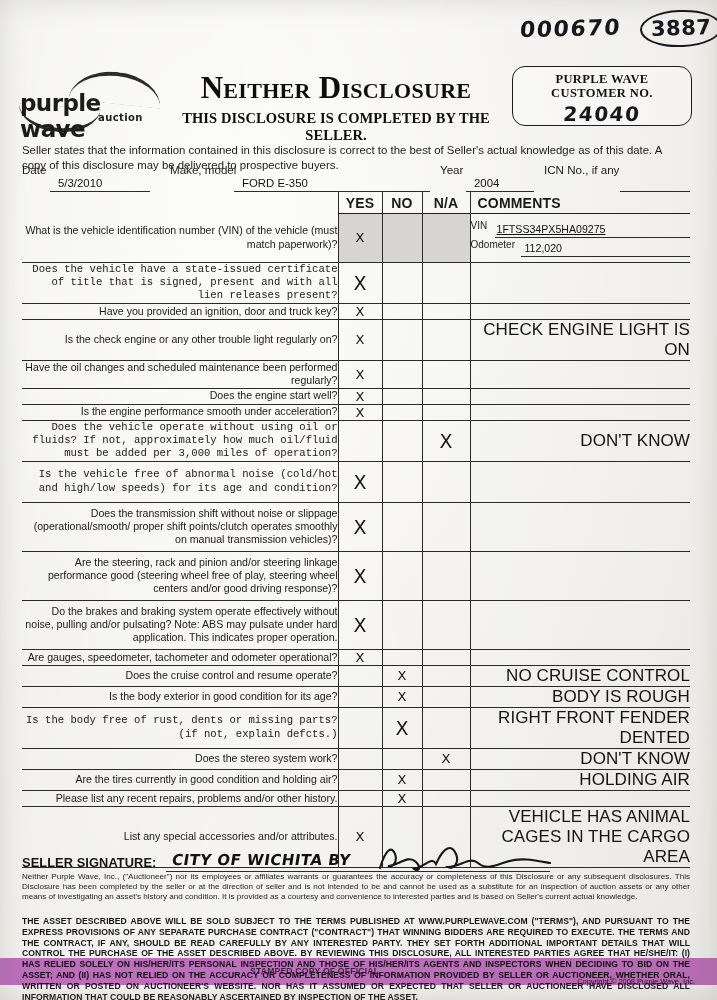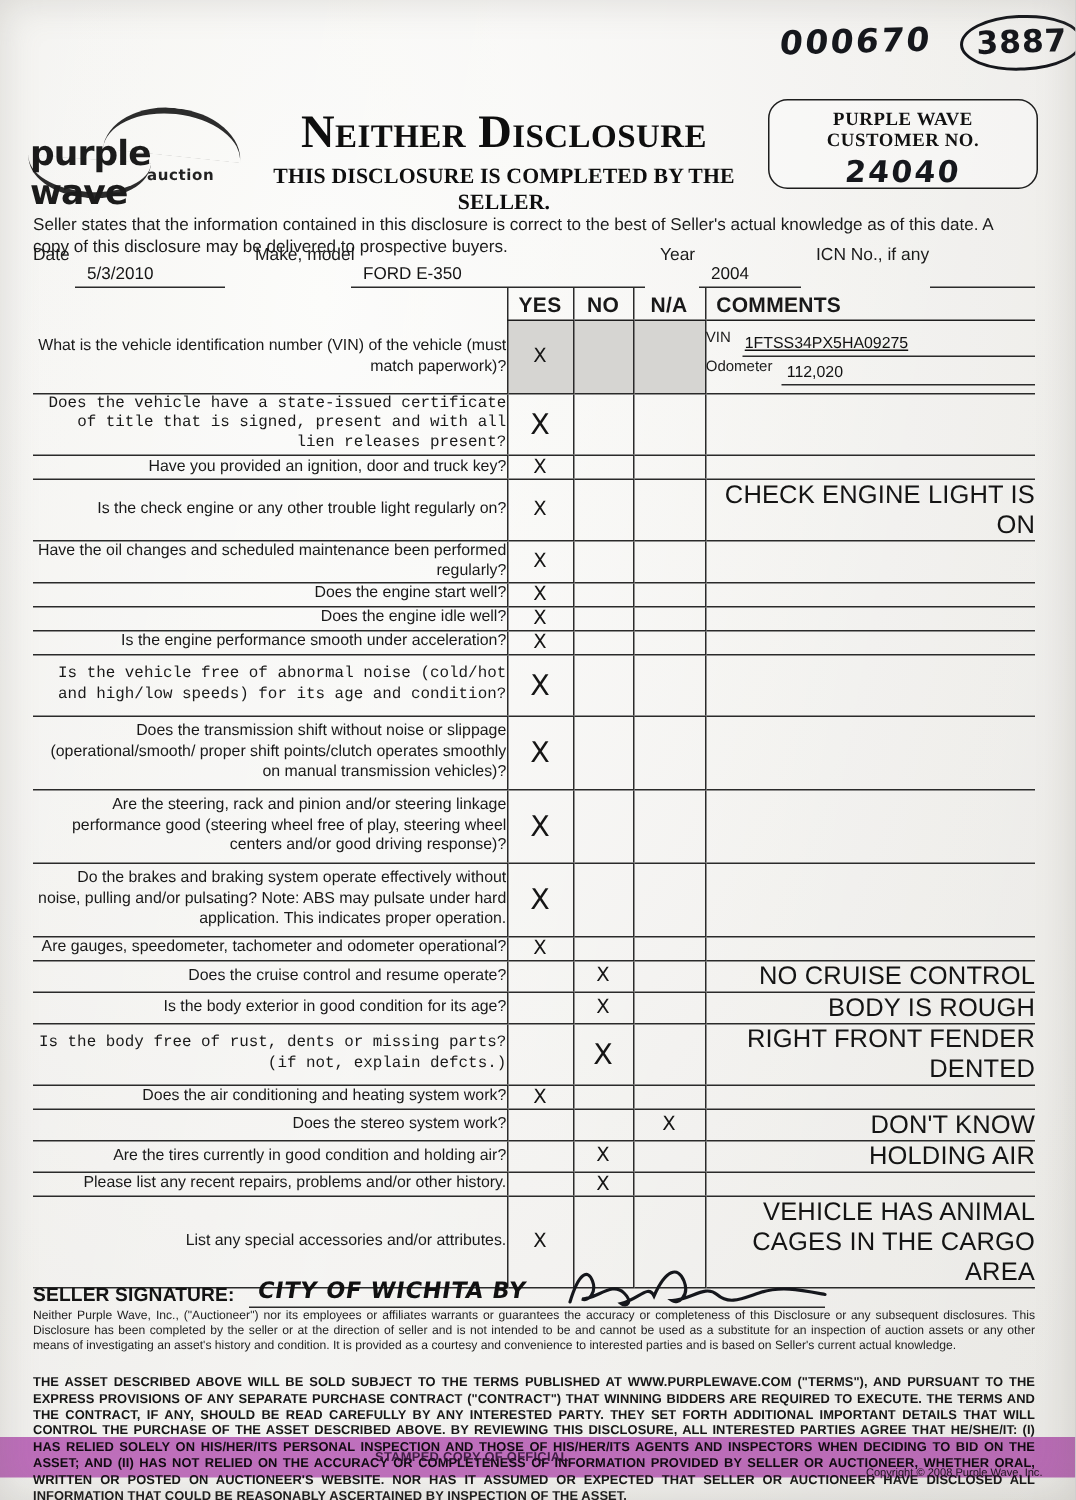--- a/index.html
+++ b/index.html
@@ -494,32 +494,32 @@
           <td class="cmt"></td>
         </tr>
         <tr>
           <td class="q">Does the engine start well?</td>
           <td class="mark mark-sm">X</td>
           <td class="mark mark-sm"></td>
           <td class="mark mark-sm"></td>
           <td class="cmt"></td>
         </tr>
         <tr>
-          <td class="q">Does the engine idle well?</td>
-          <td class="mark mark-sm">X</td>
-          <td class="mark mark-sm"></td>
-          <td class="mark mark-sm"></td>
-          <td class="cmt"></td>
-        </tr>
-        <tr>
           <td class="q">Is the engine performance smooth under acceleration?</td>
           <td class="mark mark-sm">X</td>
           <td class="mark mark-sm"></td>
           <td class="mark mark-sm"></td>
           <td class="cmt"></td>
+        </tr>
+        <tr>
+          <td class="q tall-2">Does the vehicle operate without using oil or fluids?  If not, approximately how much oil/fluid must be added per 3,000 miles of operation?</td>
+          <td class="mark mark-lg"></td>
+          <td class="mark mark-lg"></td>
+          <td class="mark mark-lg">X</td>
+          <td class="cmt">DON'T KNOW</td>
         </tr>
         <tr>
           <td class="q tall-2">Is the vehicle free of abnormal noise (cold/hot and high/low speeds) for its age and condition?</td>
           <td class="mark mark-lg">X</td>
           <td class="mark mark-lg"></td>
           <td class="mark mark-lg"></td>
           <td class="cmt"></td>
         </tr>
         <tr>
           <td class="q tall-1">Does the transmission shift without noise or slippage (operational/smooth/ proper shift points/clutch operates smoothly on manual transmission vehicles)?</td>
@@ -562,27 +562,20 @@
           <td class="mark mark-sm">X</td>
           <td class="mark mark-sm"></td>
           <td class="cmt">BODY IS ROUGH</td>
         </tr>
         <tr>
           <td class="q tall-2">Is the body free of rust, dents or missing parts? (if not, explain defcts.)</td>
           <td class="mark mark-lg"></td>
           <td class="mark mark-lg">X</td>
           <td class="mark mark-lg"></td>
           <td class="cmt">RIGHT FRONT FENDER DENTED</td>
-        </tr>
-        <tr>
-          <td class="q">Does the air conditioning and heating system work?</td>
-          <td class="mark mark-sm">X</td>
-          <td class="mark mark-sm"></td>
-          <td class="mark mark-sm"></td>
-          <td class="cmt"></td>
         </tr>
         <tr>
           <td class="q">Does the stereo system work?</td>
           <td class="mark mark-sm"></td>
           <td class="mark mark-sm"></td>
           <td class="mark mark-sm">X</td>
           <td class="cmt">DON'T KNOW</td>
         </tr>
         <tr>
           <td class="q">Are the tires currently in good condition and holding air?</td>

